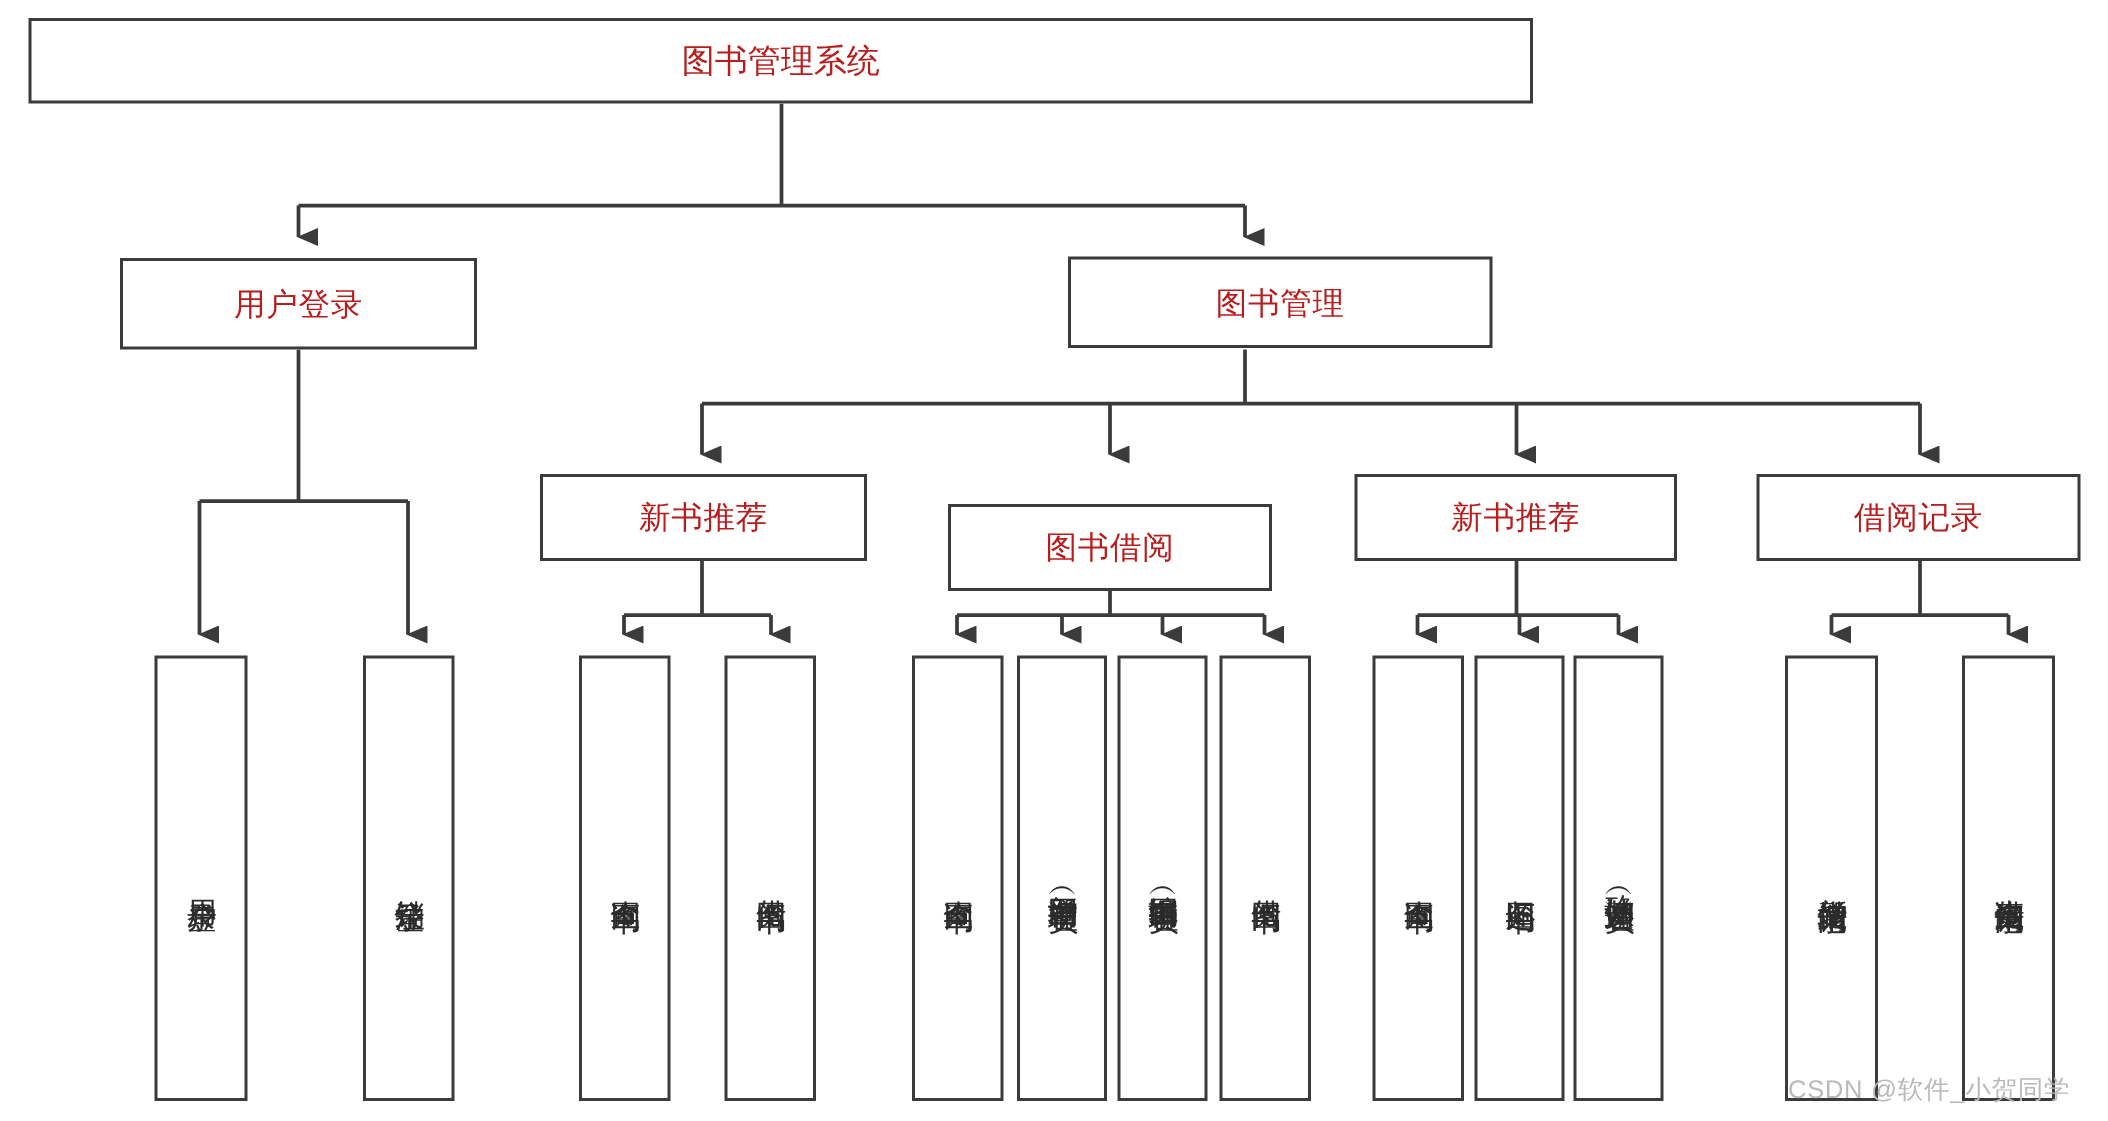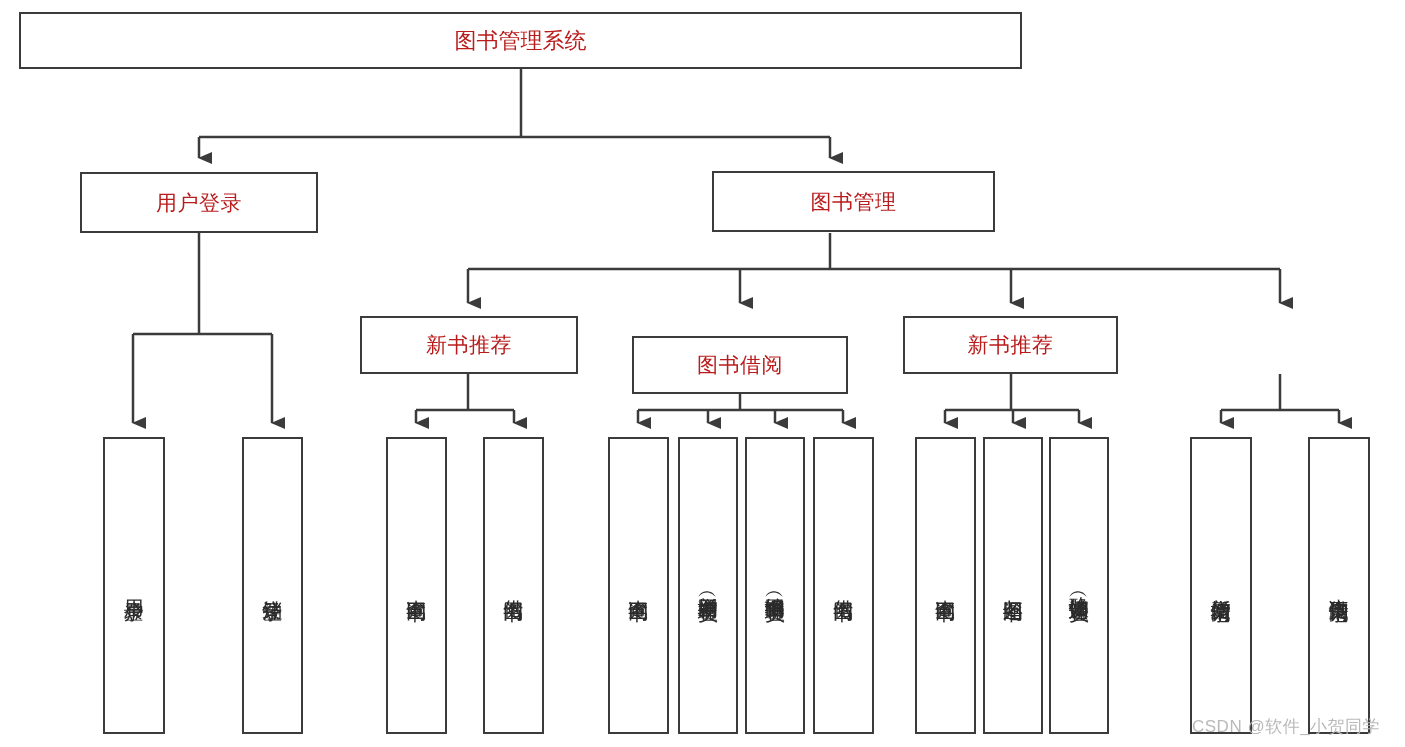--- a/index.html
+++ b/index.html
@@ -125,20 +125,21 @@
   </svg>
 
   <div class="node title" style="left:19px; top:12px; width:1003px; height:57px;">图书管理系统</div>
 
   <div class="node h" style="left:80px; top:172px; width:238px; height:61px;">用户登录</div>
   <div class="node h" style="left:712px; top:171px; width:283px; height:61px;">图书管理</div>
 
   <div class="node h" style="left:360px; top:316px; width:218px; height:58px;">新书推荐</div>
   <div class="node h" style="left:632px; top:316px; width:216px; height:58px;margin-top:20px;">图书借阅</div>
   <div class="node h" style="left:903px; top:316px; width:215px; height:58px;">新书推荐</div>
+  <div class="node h" style="left:1171px; top:316px; width:216px; height:58px;">借阅记录</div>
 
   <div class="leaf" style="left:103px; top:437px; width:62px; height:297px;">
     <span>用户登录</span>
   </div>
   <div class="leaf" style="left:242px; top:437px; width:61px; height:297px;">
     <span>注销登录</span>
   </div>
 
   <div class="leaf" style="left:386px; top:437px; width:61px; height:297px;">
     <span>查询图书</span>

